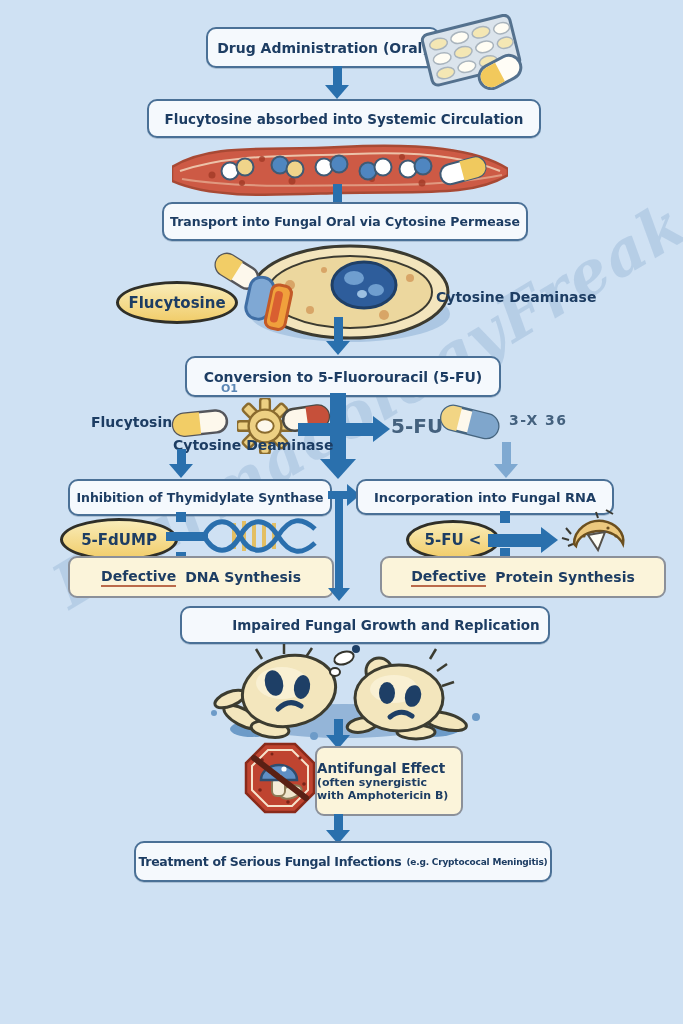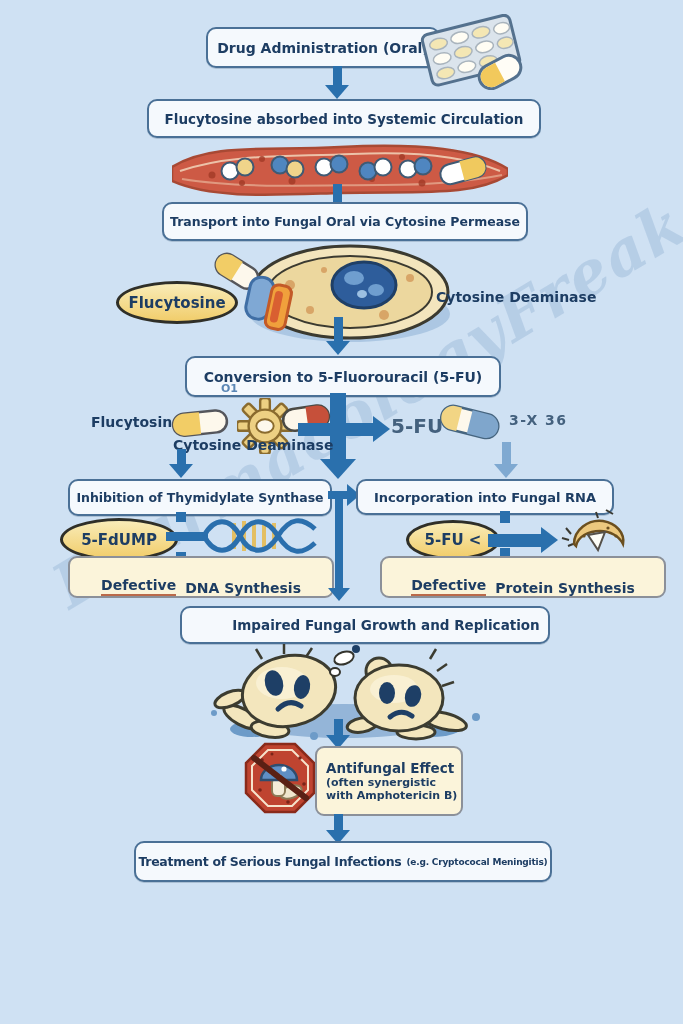--- a/index.html
+++ b/index.html
@@ -3,21 +3,21 @@
 <meta charset="utf-8">
 <style>
   html,body{margin:0;padding:0;}
   body{font-family:"DejaVu Sans","Liberation Sans",sans-serif;}
   #stage{position:relative;width:683px;height:1024px;background:#cfe1f3;overflow:hidden;}
 
   .wbox{position:absolute;background:#f5f9fd;border:2px solid #4a7096;border-radius:10px;
         display:flex;align-items:center;justify-content:center;color:#1d3d63;font-weight:bold;
         box-shadow:0 1px 0 rgba(60,90,120,.25);}
   .cbox{position:absolute;background:#fbf4da;border:2px solid #8b9099;border-radius:9px;
-        display:flex;align-items:flex-end;justify-content:center;color:#1d3d63;font-weight:bold;}
+        display:flex;align-items:center;justify-content:center;color:#1d3d63;font-weight:bold;}
   .oval{position:absolute;background:linear-gradient(#f9ecb8,#f1cd6b);border:3px solid #2f2f28;
         border-radius:50%;display:flex;align-items:center;justify-content:center;
         color:#1d3d63;font-weight:bold;}
   .lbl{position:absolute;color:#1d3d63;font-weight:bold;white-space:nowrap;}
 
   .arr-v{position:absolute;width:24px;display:flex;flex-direction:column;align-items:center;}
   .arr-v .stem{width:9px;flex:1;background:#2a70ad;}
   .arr-v .head{width:0;height:0;border-left:12px solid transparent;border-right:12px solid transparent;border-top:14px solid #2a70ad;}
   .arr-v.big{width:36px;}
   .arr-v.big .stem{width:16px;}
@@ -359,21 +359,21 @@
     </g>
     <ellipse cx="49" cy="52" rx="11" ry="6" transform="rotate(-18 49 52)" fill="#efe6ce" stroke="#8c7a57" stroke-width="2"></ellipse>
     <rect x="30" y="38" width="13" height="18" rx="5" fill="#f5ecd8" stroke="#8c7a57" stroke-width="2"></rect>
     <path d="M19,40 a18,15 0 0 1 36,0 z" fill="#5f8fc5" stroke="#2f4d6e" stroke-width="2.5"></path>
     <circle cx="30" cy="32" r="2.6" fill="#ffffff"></circle>
       <circle cx="42" cy="29" r="2.6" fill="#ffffff"></circle>
     <circle cx="37" cy="36" r="2" fill="#ffffff"></circle>
     <line x1="12" y1="18" x2="64" y2="58" stroke="#5a2014" stroke-width="6" stroke-linecap="round"></line>
   </svg>
 
-  <div class="cbox" style="left:315px;top:746px;width:148px;height:70px;flex-direction:column;align-items:flex-start;padding-left:9px;box-sizing:border-box;justify-content:center;">
+  <div class="cbox" style="left:315px;top:746px;width:148px;height:70px;flex-direction:column;align-items:flex-start;box-sizing:border-box;justify-content:center;">
     <span style="font-size:13.5px;">Antifungal Effect</span>
     <span style="font-size:11px;font-weight:600;">(often synergistic</span>
     <span style="font-size:11px;font-weight:600;">with Amphotericin B)</span>
   </div>
 
   <div class="arr-v" style="left:326px;top:814px;height:30px;">
       <div class="stem"></div>
       <div class="head"></div>
     </div>
 

